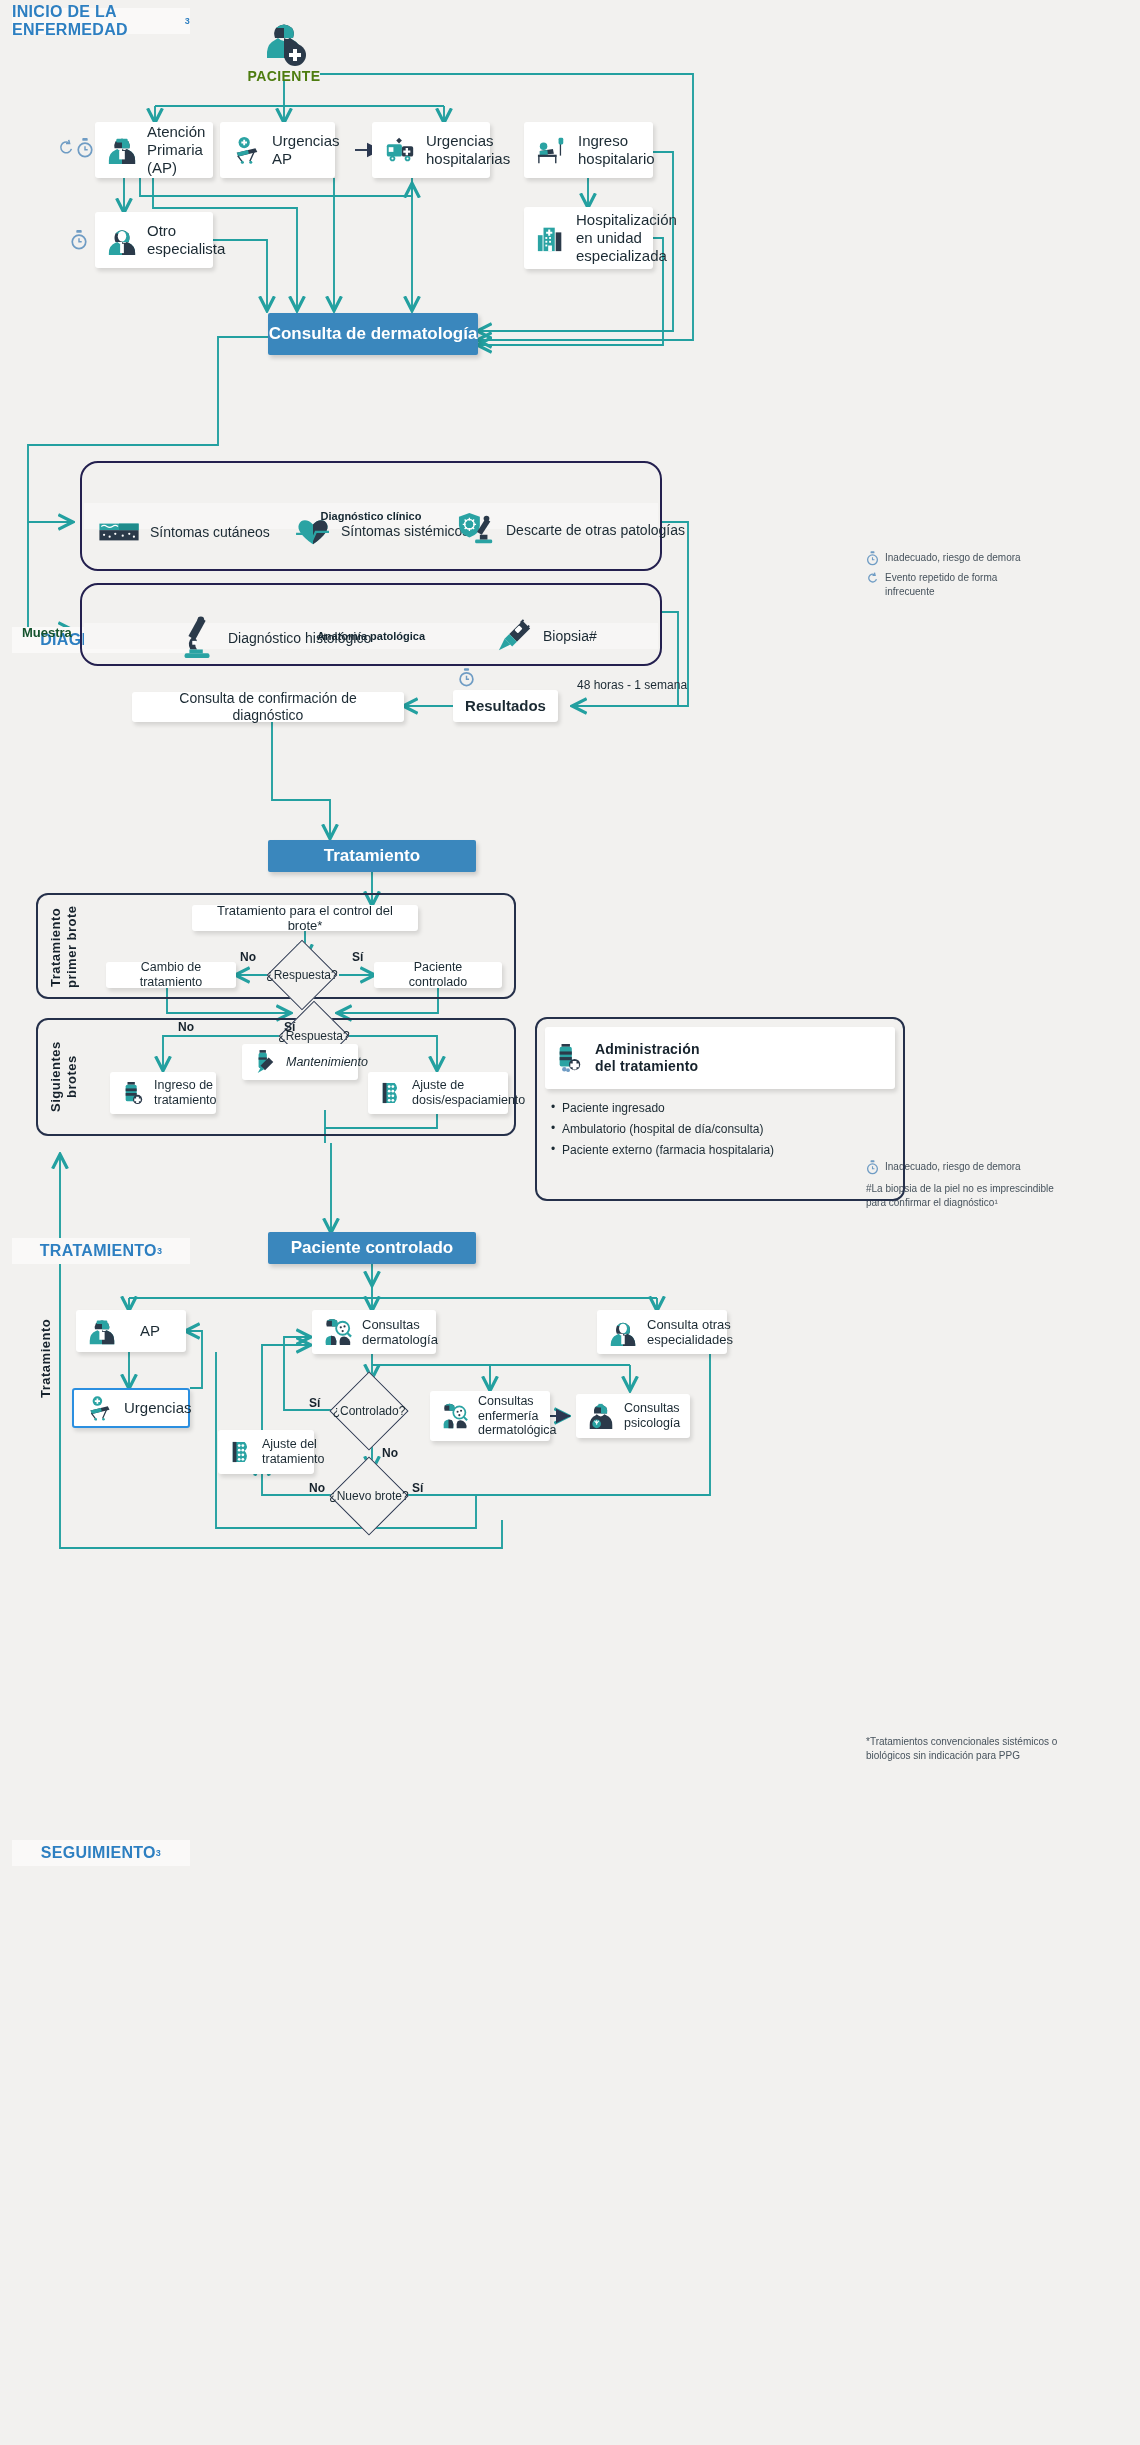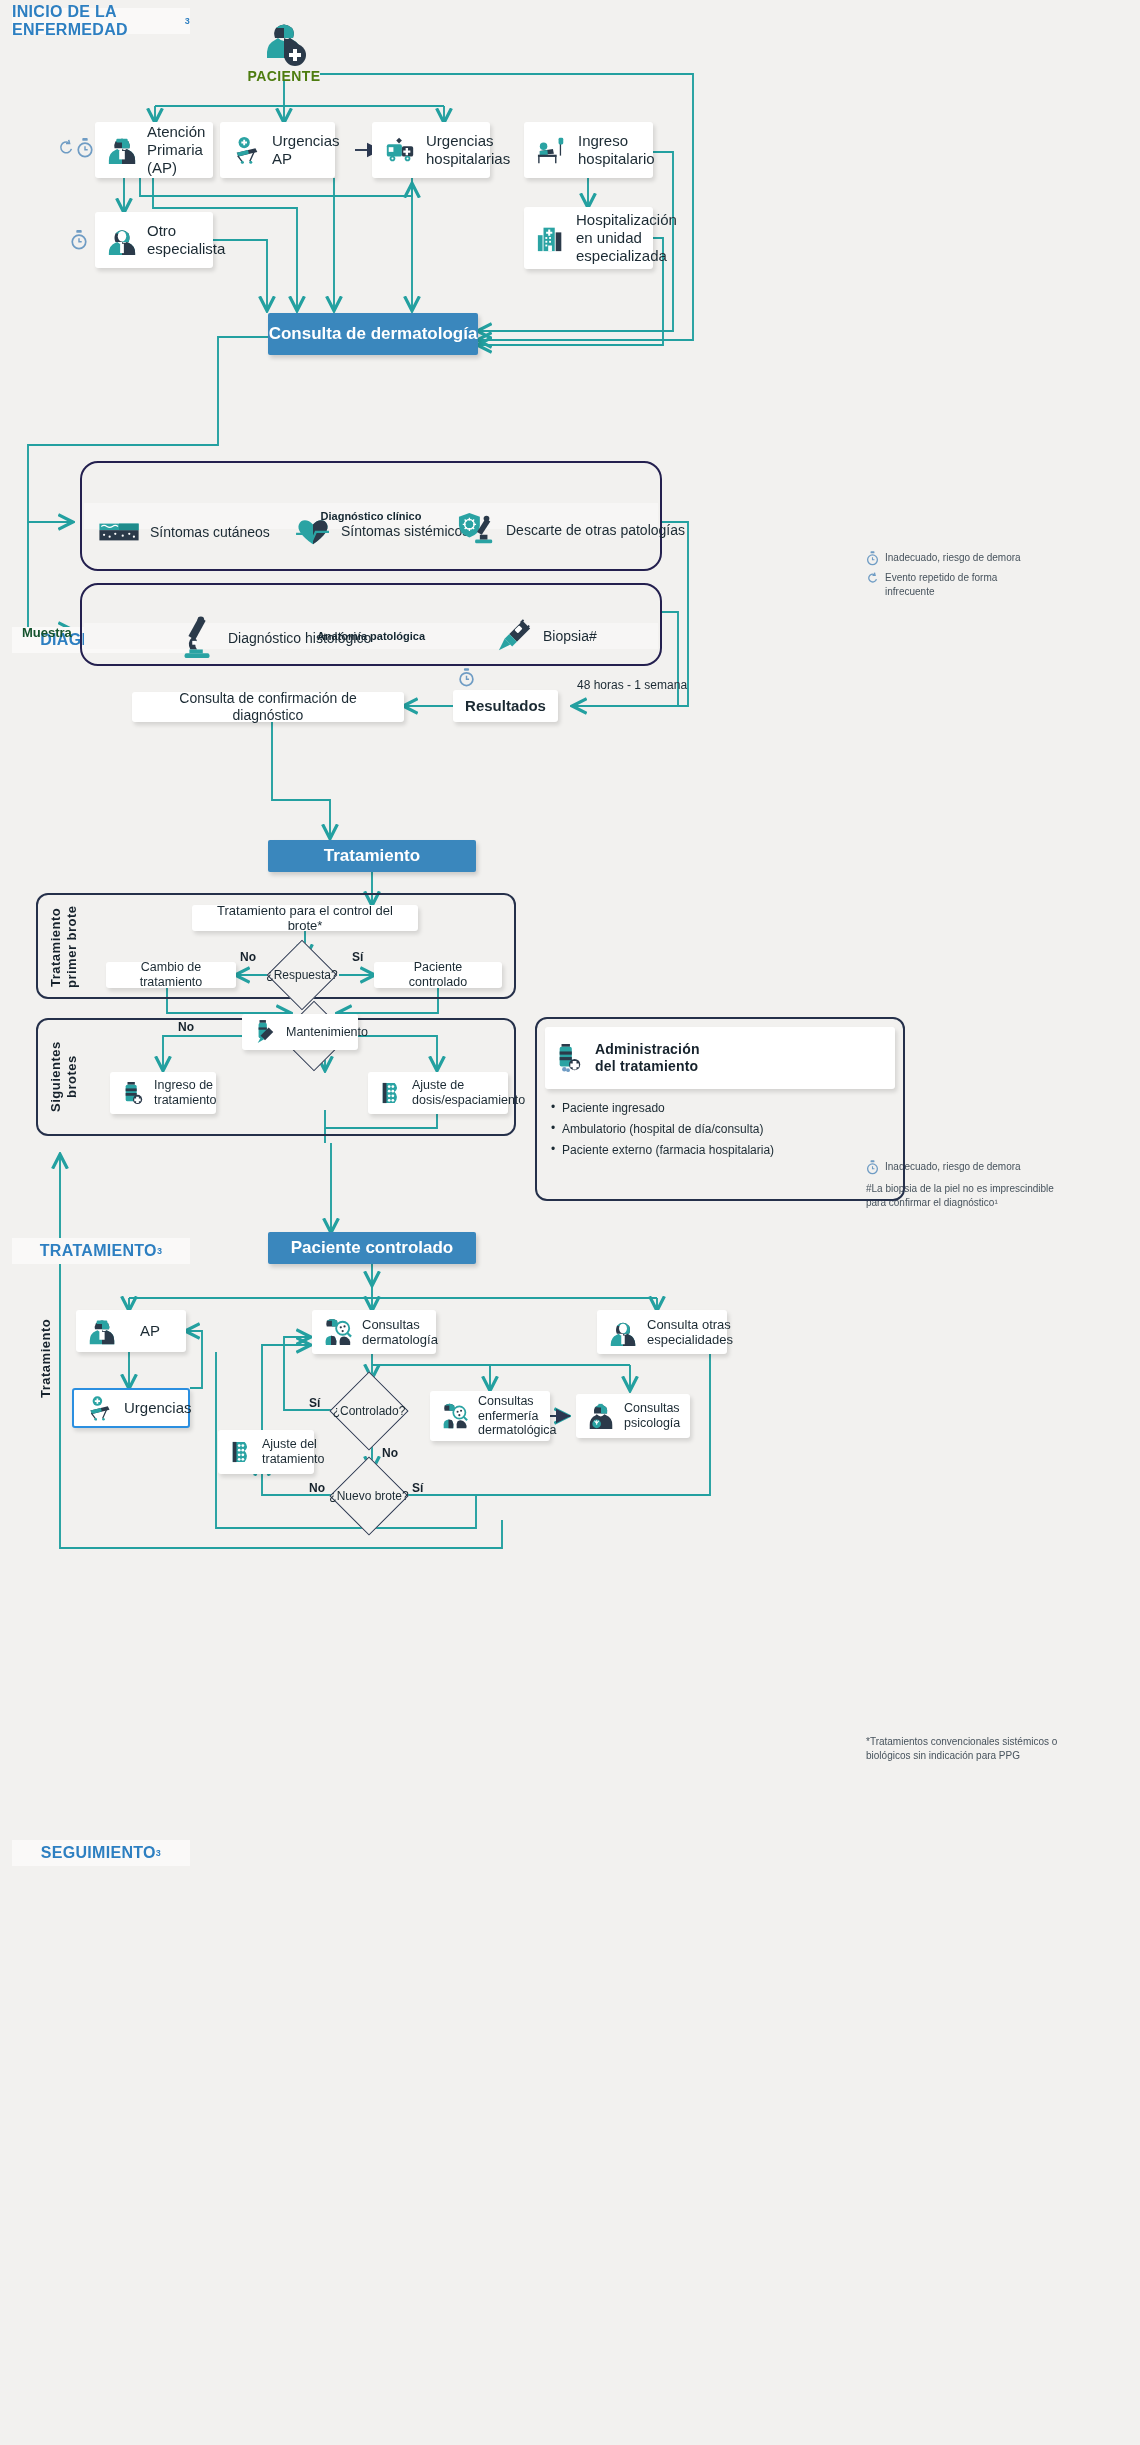--- a/index.html
+++ b/index.html
@@ -479,21 +479,21 @@
       <rect x="6" y="1" width="8" height="3" fill="#2b3a4a"></rect>
       <rect x="4" y="4" width="12" height="18" rx="2" fill="#2aa3a3"></rect>
       <rect x="4" y="8" width="12" height="3" fill="#2b3a4a"></rect>
       <rect x="4" y="13" width="12" height="3" fill="#2b3a4a"></rect>
       <circle cx="17" cy="20" r="5" fill="#2b3a4a"></circle>
       <path d="M15.4 17 h3 v2 h2 v3 h-2 v2 h-3 v-2 h-2 v-3 h2z" fill="#fff"></path>
     </svg>
     <span class="lbl">Ingreso de
 tratamiento</span>
   </div>
-  <div class="abs card" style="left:242px;top:1014px;width:116px;height:36px;font-size:12.5px;">
+  <div class="abs card" style="left:242px;top:1044px;width:116px;height:36px;font-size:12.5px;font-style:italic;">
     <svg class="icon" width="22" height="26" viewBox="0 0 24 28">
       <rect x="6" y="1" width="7" height="3" fill="#2b3a4a"></rect>
       <rect x="5" y="4" width="9" height="17" rx="2" fill="#2aa3a3"></rect>
       <rect x="5" y="9" width="9" height="2.5" fill="#2b3a4a"></rect>
       <path d="M16 9 l5 5 l-9 9 l-5 -5z" fill="#2b3a4a"></path>
       <path d="M8 19 l-4 7 l7 -4z" fill="#2aa3a3"></path>
     </svg>
     <span class="lbl">Mantenimiento</span>
   </div>
   <div class="abs card" style="left:368px;top:1072px;width:140px;height:42px;font-size:12.5px;">

